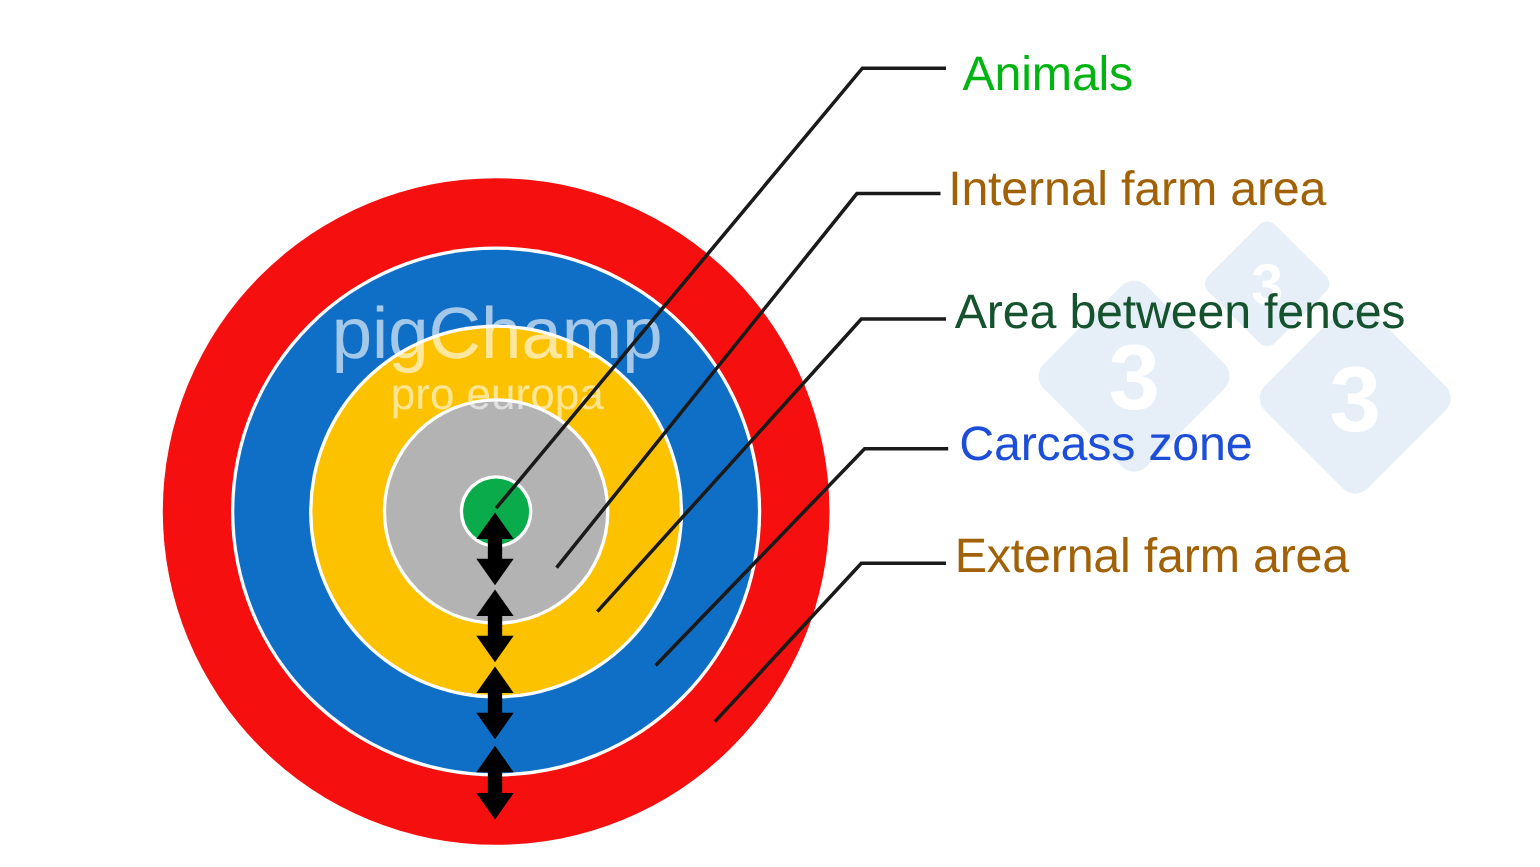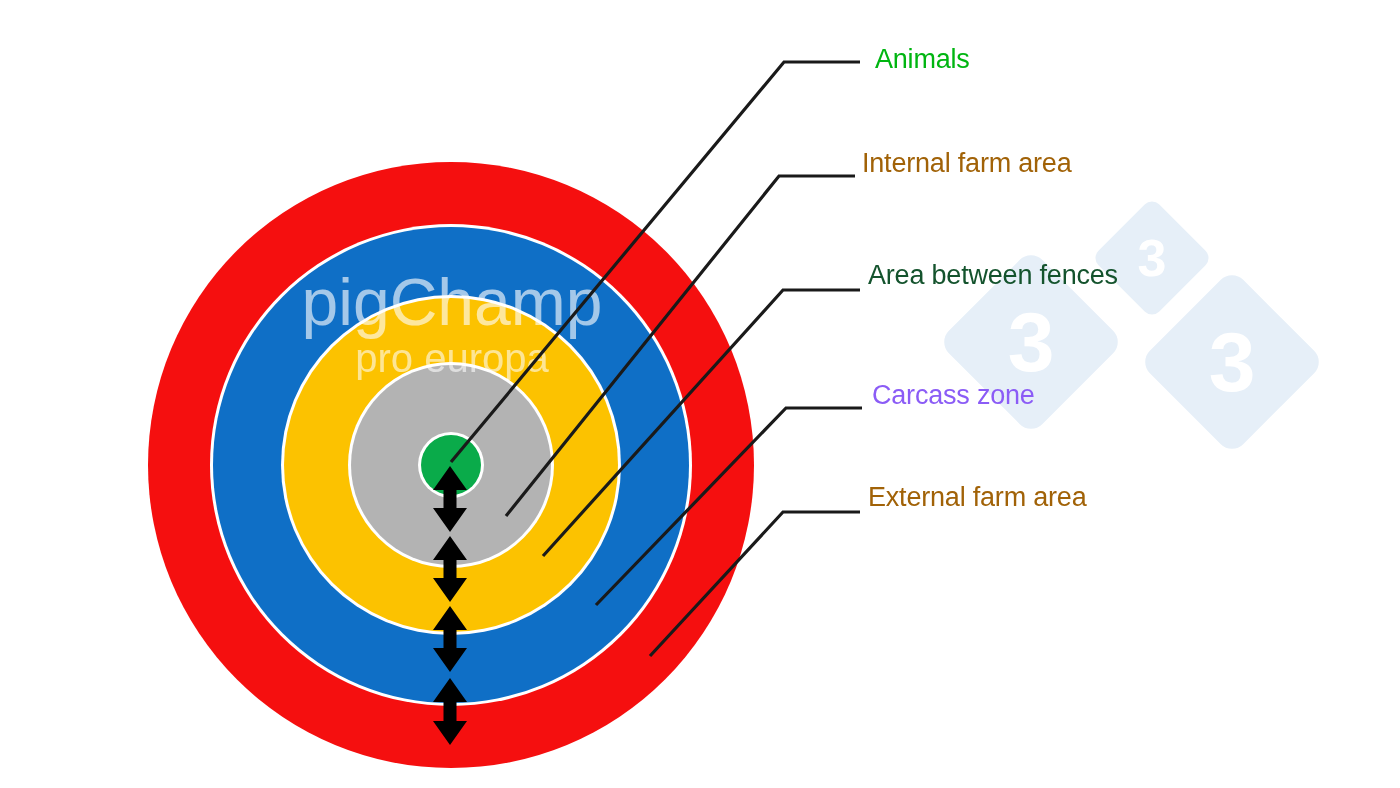--- a/index.html
+++ b/index.html
@@ -26,21 +26,21 @@
     left: 0;
     top: 0;
     width: 1400px;
     height: 788px;
     display: block;
   }
   .legend-label {
     position: absolute;
     white-space: nowrap;
     font-family: "Liberation Sans", sans-serif;
-    font-size: 27px;
+    font-size: 44px;
     font-weight: 400;
     line-height: 1;
     letter-spacing: -0.2px;
   }
 </style>
 </head>
 <body>
 
 <div id="stage">
 
@@ -91,17 +91,17 @@
         <polyline points="860,290 783,290 543,556" fill="none" stroke="#1a1a1a" stroke-width="3.2" stroke-linecap="butt" stroke-linejoin="miter"></polyline>
         <polyline points="862,408 786,408 596,605" fill="none" stroke="#1a1a1a" stroke-width="3.2" stroke-linecap="butt" stroke-linejoin="miter"></polyline>
         <polyline points="860,512 783,512 650,656" fill="none" stroke="#1a1a1a" stroke-width="3.2" stroke-linecap="butt" stroke-linejoin="miter"></polyline>
       </g>
   </svg>
 
   <div id="legend-layer">
       <div class="legend-label" style="left: 875px; top: 46px; color: rgb(0, 181, 17);">Animals</div>
       <div class="legend-label" style="left: 862px; top: 150px; color: #a16207;">Internal farm area</div>
       <div class="legend-label" style="left: 868px; top: 262px; color: #14532d;">Area between fences</div>
-      <div class="legend-label" style="left: 872px; top: 382px; color: #8b5cf6;">Carcass zone</div>
+      <div class="legend-label" style="left: 872px; top: 382px; color: #1d4ed8;">Carcass zone</div>
       <div class="legend-label" style="left: 868px; top: 484px; color: #a16207;">External farm area</div>
     </div>
 
 </div>
 
 </body></html>

